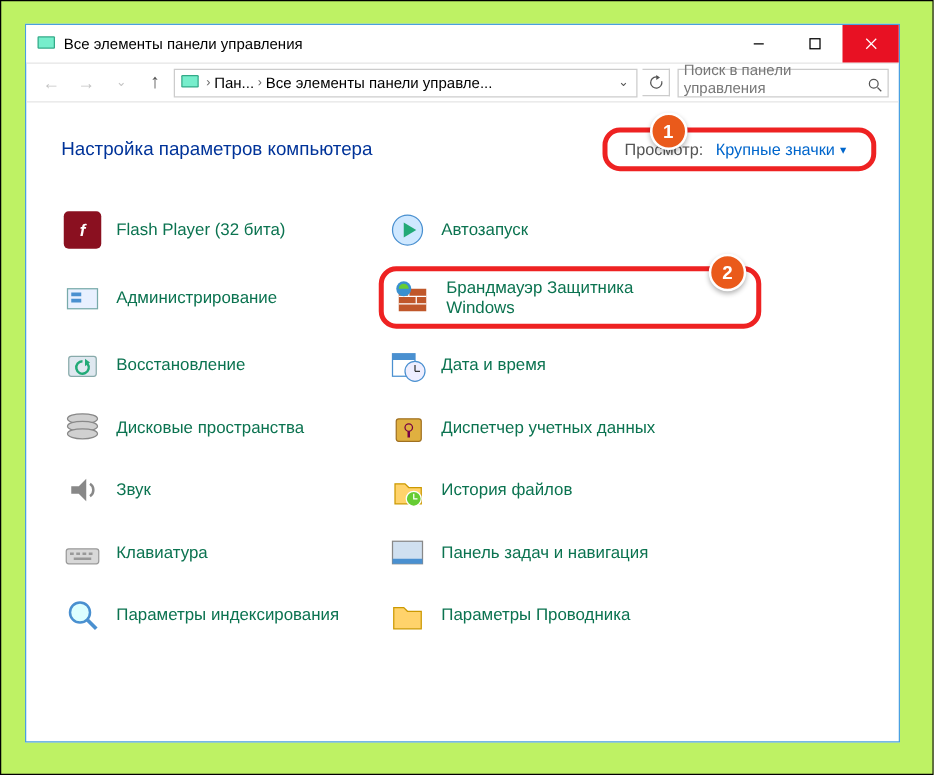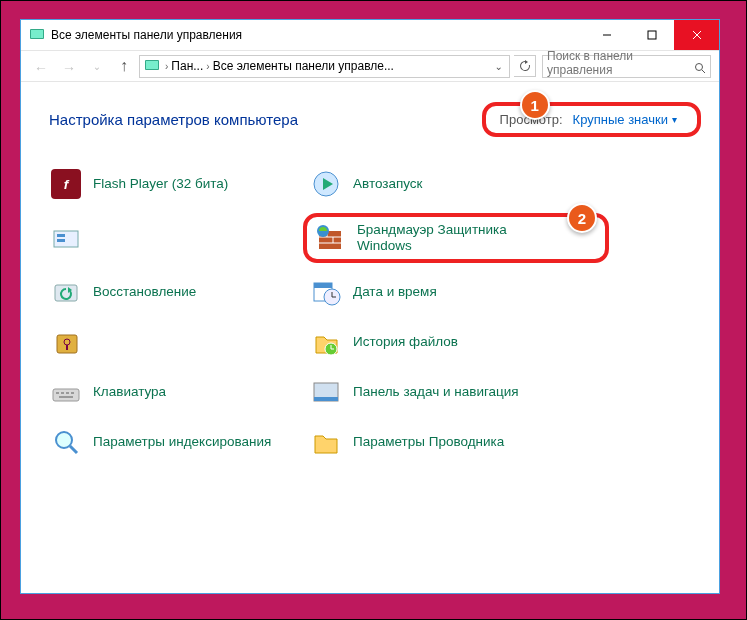--- a/index.html
+++ b/index.html
@@ -1,17 +1,17 @@
 <!DOCTYPE html>
 <html><head>
 <meta charset="utf-8">
 <style>
   * { box-sizing: border-box; margin: 0; padding: 0; font-family: "Segoe UI", Tahoma, sans-serif; }
   body { background: #fff; }
-  .outer { border: 1px solid #000; width: 747px; height: 620px; margin: 0; position: relative; background: #be185d; padding: 18px 19px; }
+  .outer { border: 1px solid #000; width: 747px; height: 620px; margin: 0; position: relative; background: #bef264; padding: 18px 19px; }
   .window { width: 700px; height: 575px; border: 1px solid #4aa0e0; background: #fff; position: relative; }
   
   .titlebar { height: 30px; background: #fff; display: flex; align-items: center; padding-left: 8px; color: #000; font-size: 12px; }
   .titlebar .cp-icon { width: 16px; height: 16px; margin-right: 6px; display: inline-block; position: relative; }
   .cp-icon svg { width: 16px; height: 16px; }
   .win-controls { margin-left: auto; display: flex; height: 30px; }
   .win-btn { width: 45px; height: 30px; display: flex; align-items: center; justify-content: center; cursor: default; }
   .win-btn svg { stroke: #000; }
   .win-close { background: #e81123; }
   .win-close svg { stroke: #fff; }
@@ -146,20 +146,21 @@
       </div>
 
       <div class="item">
         <span class="ico">
               <svg width="30" height="30">
                 <rect x="3" y="8" width="24" height="16" fill="#e8f0ff" stroke="#7aa"></rect>
                 <rect x="6" y="11" width="8" height="3" fill="#4a90d0"></rect>
                 <rect x="6" y="16" width="8" height="3" fill="#4a90d0"></rect>
               </svg>
             </span>
+        <span class="lbl">Администрирование</span>
       </div>
 
       <div class="firewall-wrap">
         <div class="badge badge2">2</div>
         <div class="item">
           <span class="ico">
                 <svg width="30" height="30">
                   <rect x="4" y="8" width="22" height="18" fill="#c0572a"></rect>
                   <line x1="4" y1="14" x2="26" y2="14" stroke="#fff"></line>
                   <line x1="4" y1="20" x2="26" y2="20" stroke="#fff"></line>
@@ -190,32 +191,52 @@
                 <rect x="3" y="6" width="18" height="18" fill="#fff" stroke="#4a90d0"></rect>
                 <rect x="3" y="6" width="18" height="5" fill="#4a90d0"></rect>
                 <circle cx="21" cy="20" r="8" fill="#eef" stroke="#4a90d0"></circle>
                 <line x1="21" y1="20" x2="21" y2="15" stroke="#333"></line>
                 <line x1="21" y1="20" x2="25" y2="20" stroke="#333"></line>
               </svg>
             </span>
         <span class="lbl">Дата и время</span>
       </div>
 
+      <div class="item">
+        <span class="ico">
+              <svg width="30" height="30">
+                <ellipse cx="15" cy="8" rx="12" ry="4" fill="#d0d0d0" stroke="#888"></ellipse>
+                <ellipse cx="15" cy="14" rx="12" ry="4" fill="#d0d0d0" stroke="#888"></ellipse>
+                <ellipse cx="15" cy="20" rx="12" ry="4" fill="#d0d0d0" stroke="#888"></ellipse>
+              </svg>
+            </span>
+        <span class="lbl">Дисковые пространства</span>
+      </div>
 
 
       <div class="item">
         <span class="ico">
               <svg width="30" height="30">
                 <rect x="6" y="8" width="20" height="18" fill="#e0b040" stroke="#a07020" rx="2"></rect>
                 <circle cx="16" cy="15" r="3" fill="none" stroke="#704"></circle>
                 <line x1="16" y1="18" x2="16" y2="23" stroke="#704" stroke-width="2"></line>
               </svg>
             </span>
-      </div>
-
+        <span class="lbl">Диспетчер учетных данных</span>
+      </div>
+
+      <div class="item">
+        <span class="ico">
+              <svg width="30" height="30">
+                <polygon points="6,12 12,12 18,6 18,24 12,18 6,18" fill="#888"></polygon>
+                <path d="M21 10 a6 6 0 010 10" fill="none" stroke="#888" stroke-width="2"></path>
+              </svg>
+            </span>
+        <span class="lbl">Звук</span>
+      </div>
 
       <div class="item">
         <span class="ico">
               <svg width="30" height="30">
                 <path d="M5 10 h8 l3 3 h10 v13 h-21 z" fill="#ffd36b" stroke="#c90"></path>
                 <circle cx="20" cy="22" r="6" fill="#6c3" stroke="#fff"></circle>
                 <polyline points="20,18 20,22 23,22" fill="none" stroke="#fff"></polyline>
               </svg>
             </span>
         <span class="lbl">История файлов</span>

